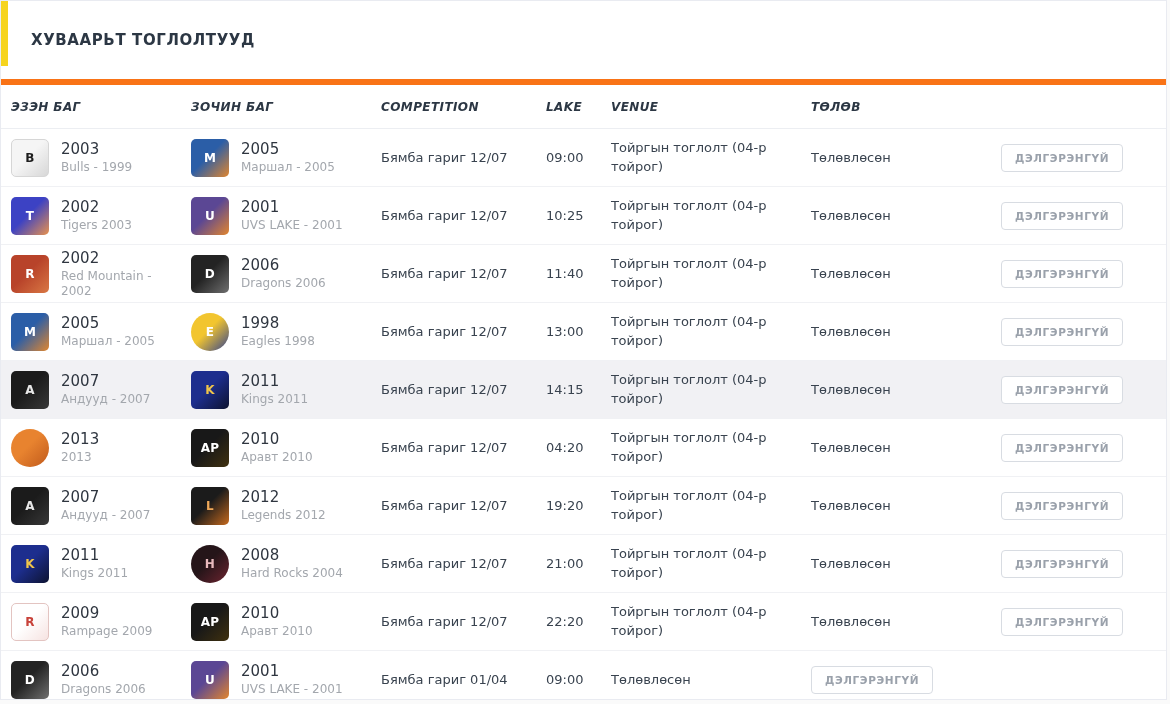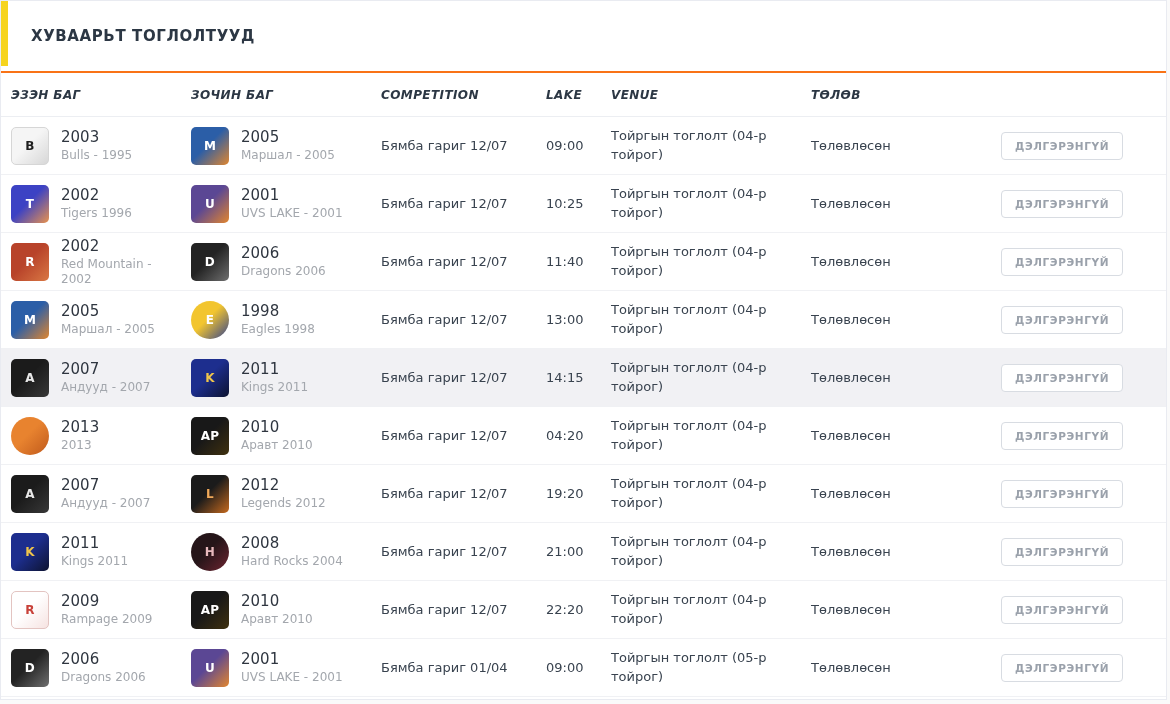--- a/index.html
+++ b/index.html
@@ -16,25 +16,25 @@
     background: #ffffff;
     border: 1px solid #e9ebf1;
     overflow: hidden;
   }
   .accent-bar {
     position: absolute;
     left: 0; top: 0;
     width: 7px; height: 65px;
   }
   .title-block {
-    height: 72px;
+    height: 84px;
     display: flex;
     align-items: center;
     padding-left: 30px;
-    border-bottom: 2px solid #f97316;
+    border-bottom: 6px solid #f97316;
   }
   .title {
     font-size: 15px;
     font-weight: bold;
     color: #2c3744;
     letter-spacing: 0.6px;
   }
   .grid-cols {
     display: grid;
     grid-template-columns: 180px 190px 165px 65px 200px 190px 1fr;
@@ -104,21 +104,21 @@
   </div>
 
   <div id="table-body">
       <div class="grid-cols row">
     <div class="team cell">
       <div class="logo" style="background: linear-gradient(135deg, rgb(245, 245, 245) 45%, rgb(215, 215, 215)); border: 1px solid rgb(214, 214, 214);">
         <span class="logo-abbr" style="color: rgb(30, 30, 30);">B</span>
       </div>
       <div>
         <div class="team-year">2003</div>
-        <div class="team-name">Bulls - 1995</div>
+        <div class="team-name">Bulls - 1999</div>
       </div>
     </div>
     <div class="team cell">
       <div class="logo" style="background: linear-gradient(135deg, rgb(43, 94, 167) 45%, rgb(224, 134, 47));">
         <span class="logo-abbr" style="color: rgb(255, 255, 255);">М</span>
       </div>
       <div>
         <div class="team-year">2005</div>
         <div class="team-name">Маршал - 2005</div>
       </div>
@@ -131,21 +131,21 @@
       <button class="details-btn">ДЭЛГЭРЭНГҮЙ</button>
     </div>
   </div>
       <div class="grid-cols row">
     <div class="team cell">
       <div class="logo" style="background: linear-gradient(135deg, rgb(60, 66, 196) 45%, rgb(233, 146, 77));">
         <span class="logo-abbr" style="color: rgb(255, 255, 255);">T</span>
       </div>
       <div>
         <div class="team-year">2002</div>
-        <div class="team-name">Tigers 1996</div>
+        <div class="team-name">Tigers 2003</div>
       </div>
     </div>
     <div class="team cell">
       <div class="logo" style="background: linear-gradient(135deg, rgb(91, 71, 148) 45%, rgb(226, 134, 46));">
         <span class="logo-abbr" style="color: rgb(255, 255, 255);">U</span>
       </div>
       <div>
         <div class="team-year">2001</div>
         <div class="team-name">UVS LAKE - 2001</div>
       </div>
@@ -361,20 +361,19 @@
       <div class="logo" style="background: linear-gradient(135deg, rgb(91, 71, 148) 45%, rgb(226, 134, 46));">
         <span class="logo-abbr" style="color: rgb(255, 255, 255);">U</span>
       </div>
       <div>
         <div class="team-year">2001</div>
         <div class="team-name">UVS LAKE - 2001</div>
       </div>
     </div>
     <div class="cell">Бямба гариг 01/04</div>
     <div class="cell">09:00</div>
-    <div class="cell venue-cell">Тойргын тоглолт (05-р тойрог)</div>
     <div class="cell">Төлөвлөсөн</div>
     <div class="cell details-cell">
       <button class="details-btn">ДЭЛГЭРЭНГҮЙ</button>
     </div>
   </div>
     </div>
 </div>
 
 </body></html>

